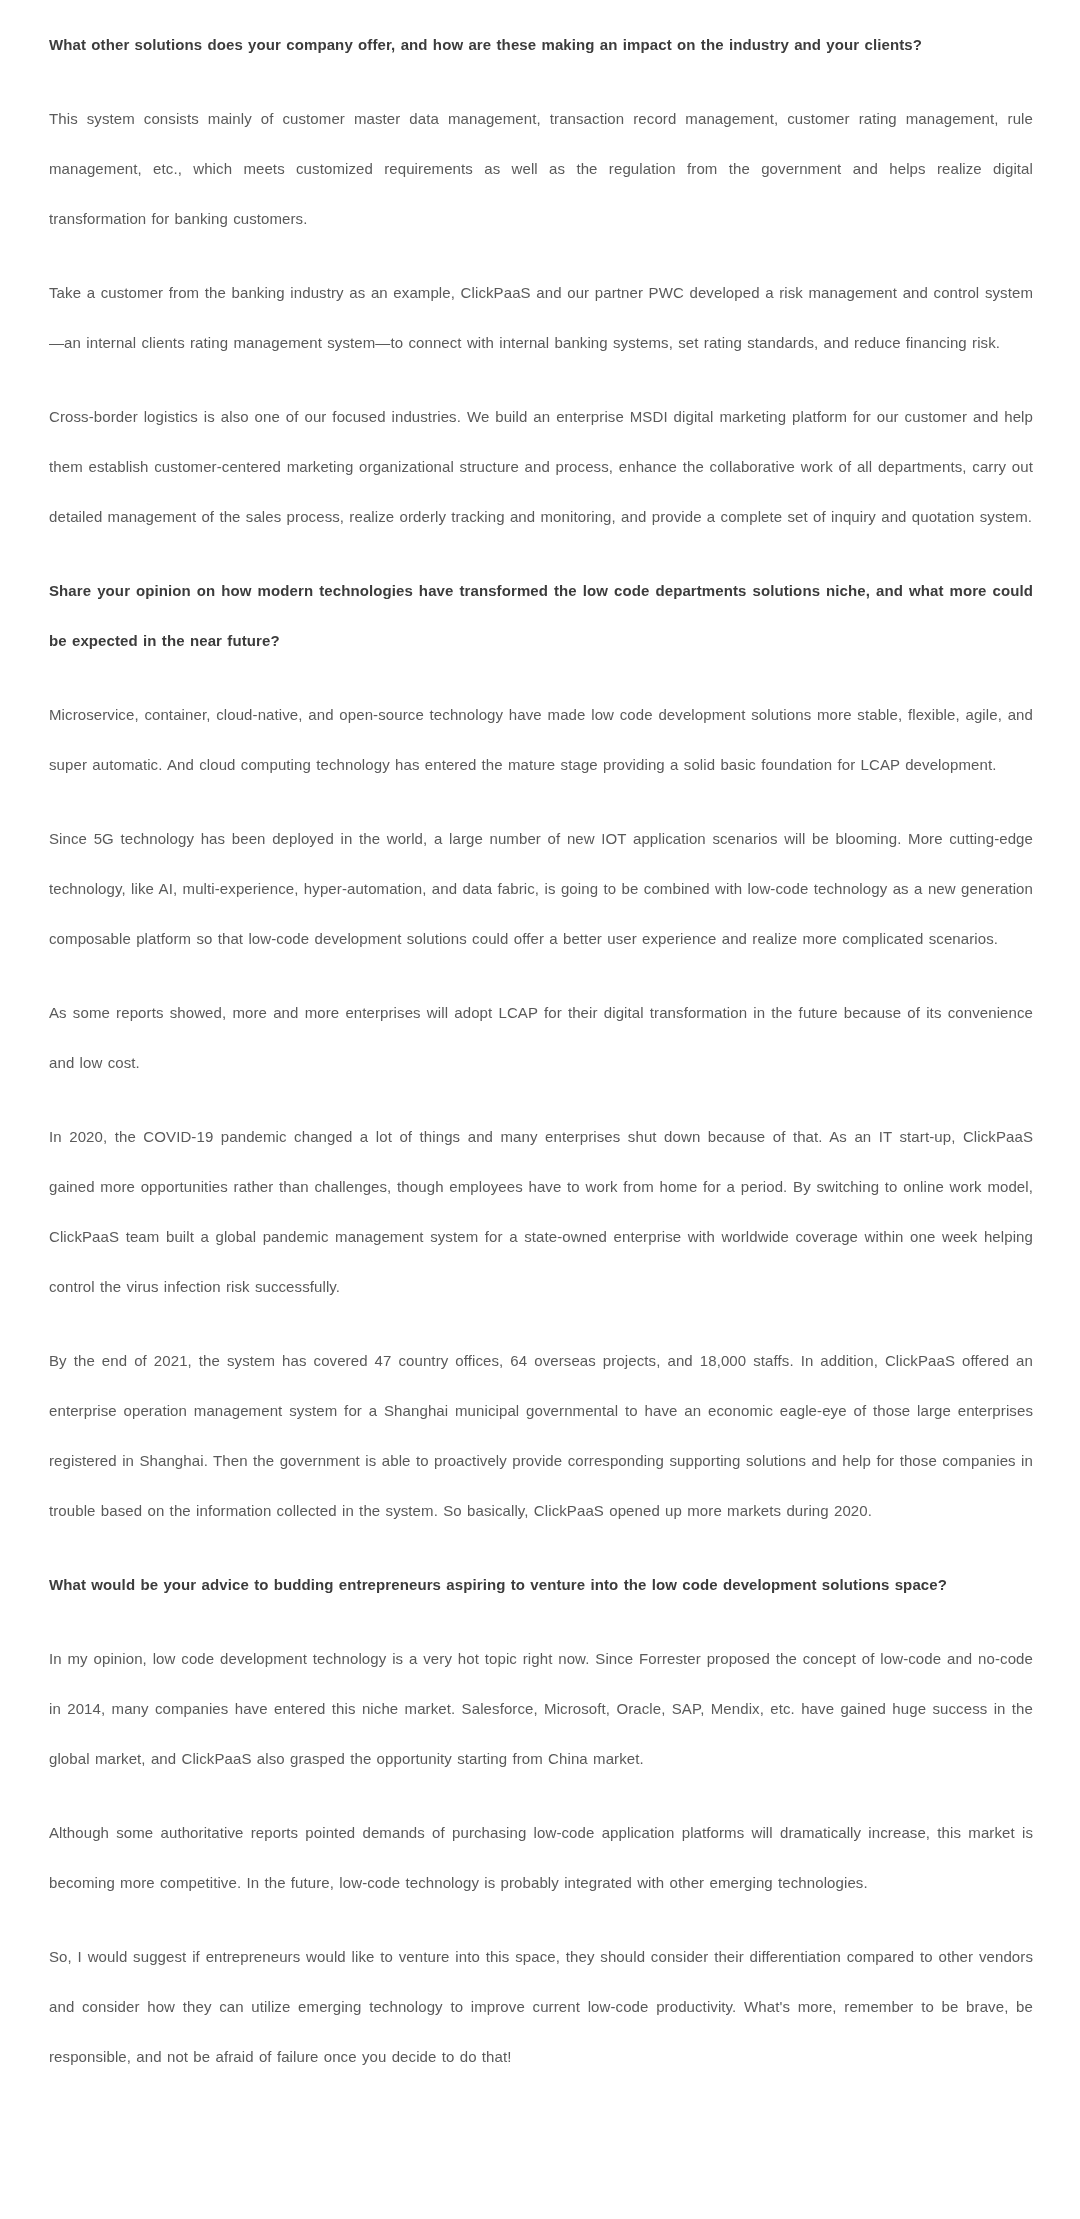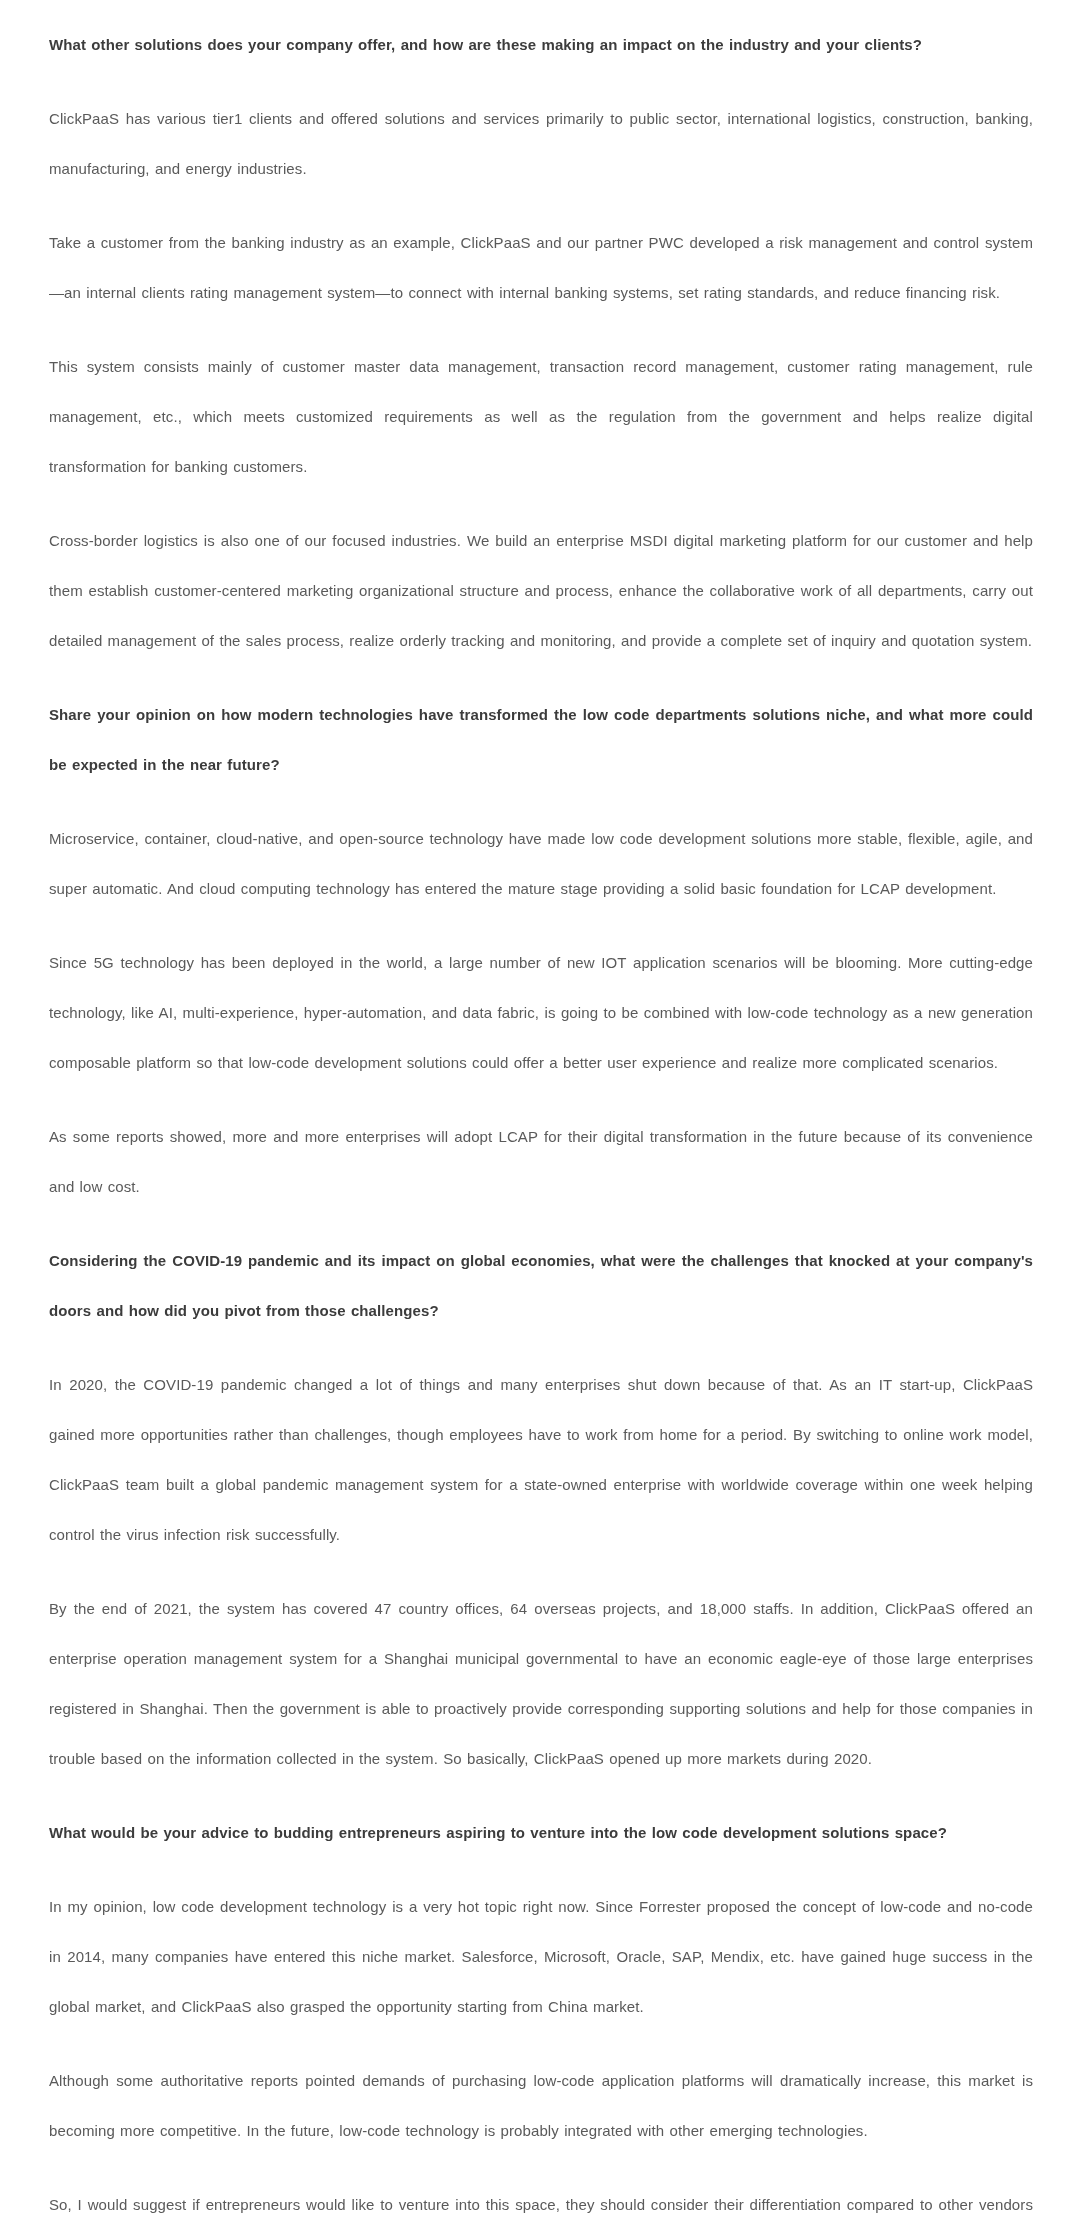--- a/index.html
+++ b/index.html
@@ -33,29 +33,27 @@
   .article p:last-child {
     margin-bottom: 12px;
   }
 </style>
 </head>
 <body>
 
 <div class="page">
   <div class="article">
     <p class="question">What other solutions does your company offer, and how are these making an impact on the industry and your clients?</p>
-    <p class="answer">ClickPaaS has various tier1 clients and offered solutions and services primarily to public sector, international logistics, construction, banking, manufacturing, and energy industries.</p>
+    <p class="answer">This system consists mainly of customer master data management, transaction record management, customer rating management, rule management, etc., which meets customized requirements as well as the regulation from the government and helps realize digital transformation for banking customers.</p>
     <p class="answer">Take a customer from the banking industry as an example, ClickPaaS and our partner PWC developed a risk management and control system—an internal clients rating management system—to connect with internal banking systems, set rating standards, and reduce financing risk.</p>
-    <p class="answer">This system consists mainly of customer master data management, transaction record management, customer rating management, rule management, etc., which meets customized requirements as well as the regulation from the government and helps realize digital transformation for banking customers.</p>
     <p class="answer">Cross-border logistics is also one of our focused industries. We build an enterprise MSDI digital marketing platform for our customer and help them establish customer-centered marketing organizational structure and process, enhance the collaborative work of all departments, carry out detailed management of the sales process, realize orderly tracking and monitoring, and provide a complete set of inquiry and quotation system.</p>
     <p class="question">Share your opinion on how modern technologies have transformed the low code departments solutions niche, and what more could be expected in the near future?</p>
     <p class="answer">Microservice, container, cloud-native, and open-source technology have made low code development solutions more stable, flexible, agile, and super automatic. And cloud computing technology has entered the mature stage providing a solid basic foundation for LCAP development.</p>
     <p class="answer">Since 5G technology has been deployed in the world, a large number of new IOT application scenarios will be blooming. More cutting-edge technology, like AI, multi-experience, hyper-automation, and data fabric, is going to be combined with low-code technology as a new generation composable platform so that low-code development solutions could offer a better user experience and realize more complicated scenarios.</p>
     <p class="answer">As some reports showed, more and more enterprises will adopt LCAP for their digital transformation in the future because of its convenience and low cost.</p>
-    <p class="question">Considering the COVID-19 pandemic and its impact on global economies, what were the challenges that knocked at your company's doors and how did you pivot from those challenges?</p>
     <p class="answer">In 2020, the COVID-19 pandemic changed a lot of things and many enterprises shut down because of that. As an IT start-up, ClickPaaS gained more opportunities rather than challenges, though employees have to work from home for a period. By switching to online work model, ClickPaaS team built a global pandemic management system for a state-owned enterprise with worldwide coverage within one week helping control the virus infection risk successfully.</p>
     <p class="answer">By the end of 2021, the system has covered 47 country offices, 64 overseas projects, and 18,000 staffs. In addition, ClickPaaS offered an enterprise operation management system for a Shanghai municipal governmental to have an economic eagle-eye of those large enterprises registered in Shanghai. Then the government is able to proactively provide corresponding supporting solutions and help for those companies in trouble based on the information collected in the system. So basically, ClickPaaS opened up more markets during 2020.</p>
     <p class="question">What would be your advice to budding entrepreneurs aspiring to venture into the low code development solutions space?</p>
     <p class="answer">In my opinion, low code development technology is a very hot topic right now. Since Forrester proposed the concept of low-code and no-code in 2014, many companies have entered this niche market. Salesforce, Microsoft, Oracle, SAP, Mendix, etc. have gained huge success in the global market, and ClickPaaS also grasped the opportunity starting from China market.</p>
     <p class="answer">Although some authoritative reports pointed demands of purchasing low-code application platforms will dramatically increase, this market is becoming more competitive. In the future, low-code technology is probably integrated with other emerging technologies.</p>
     <p class="answer">So, I would suggest if entrepreneurs would like to venture into this space, they should consider their differentiation compared to other vendors and consider how they can utilize emerging technology to improve current low-code productivity. What's more, remember to be brave, be responsible, and not be afraid of failure once you decide to do that!</p>
   </div>
 </div>
 
 </body></html>

